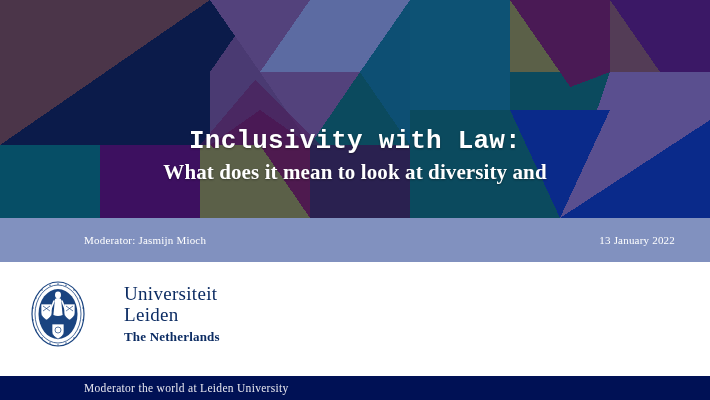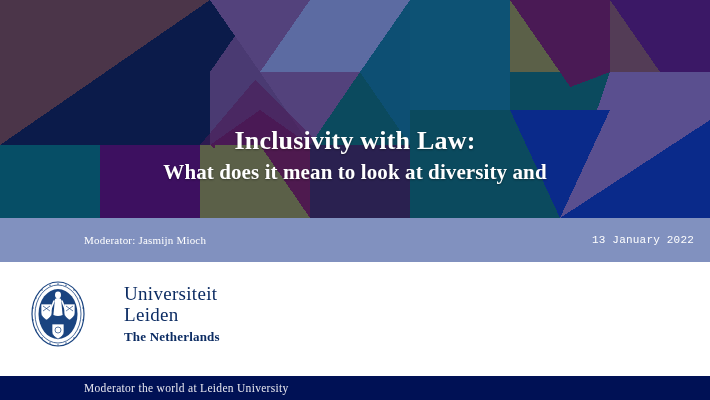--- a/index.html
+++ b/index.html
@@ -47,21 +47,21 @@
     display: flex;
     flex-direction: column;
     align-items: center;
     justify-content: flex-end;
     padding-bottom: 32px;
     box-sizing: border-box;
     text-align: center;
   }
   .title-main {
     color: #ffffff;
-    font-family: Liberation Serif, serif;
+    font-family: Liberation Mono, monospace;
     font-weight: bold;
     font-size: 26px;
     line-height: 1.18;
     letter-spacing: 0.2px;
     margin: 0 0 2px 0;
     text-shadow: 0 1px 2px rgba(0,0,0,0.38);
   }
   .title-sub {
     color: #ffffff;
     font-family: "Liberation Serif", serif;
@@ -79,31 +79,31 @@
     position: absolute;
     left: 0;
     top: 218px;
     width: 710px;
     height: 44px;
     background: #8191bf;
     display: flex;
     align-items: center;
     justify-content: space-between;
     box-sizing: border-box;
-    padding: 0 16px 0 84px;
+    padding: 0 35px 0 84px;
   }
   .meta-moderator {
     color: #ffffff;
     font-family: "Liberation Serif", serif;
     font-size: 11px;
     letter-spacing: 0.2px;
   }
   .meta-date {
     color: #ffffff;
-    font-family: Liberation Mono, monospace;
+    font-family: Liberation Serif, serif;
     font-size: 11px;
     letter-spacing: 0.2px;
   }
 
   
   .body-area {
     position: absolute;
     left: 0;
     top: 262px;
     width: 710px;

